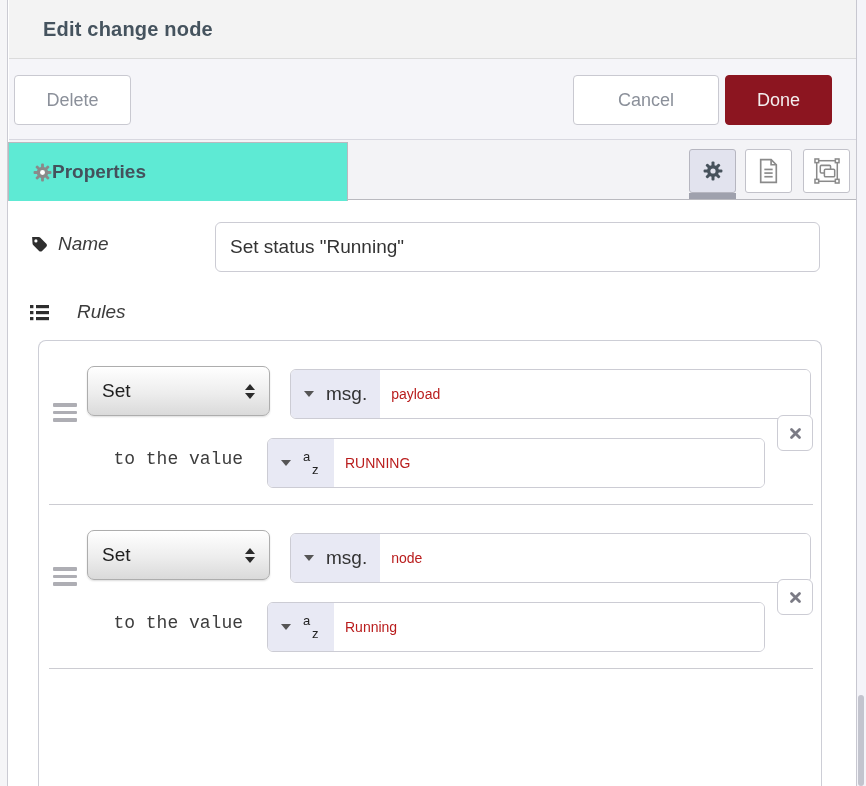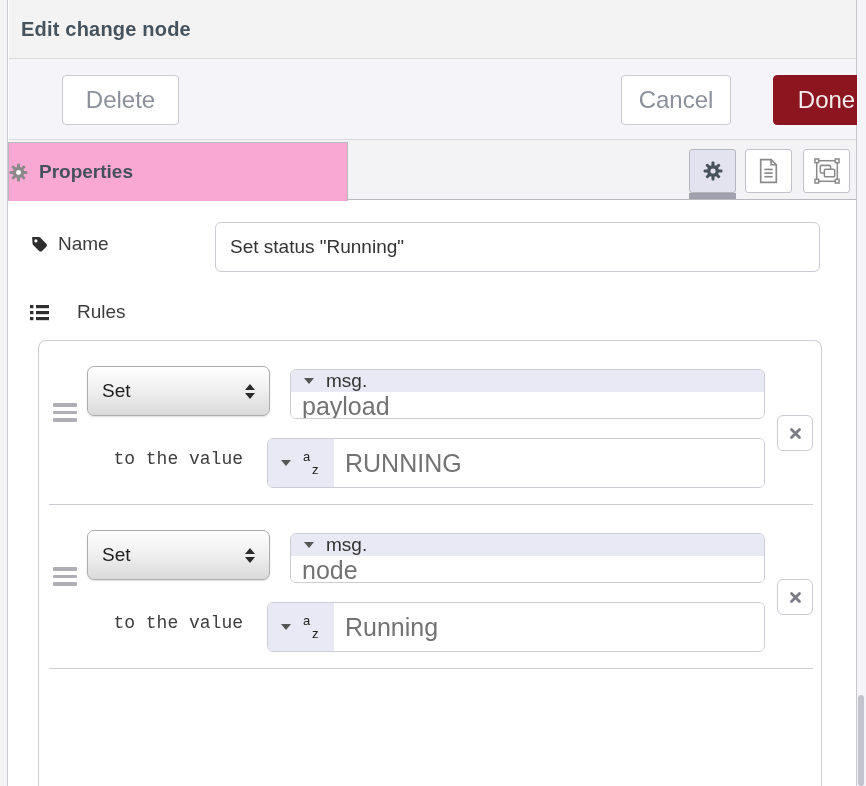--- a/index.html
+++ b/index.html
@@ -11,45 +11,45 @@
   
   .resize-strip { position:absolute; left:0; top:0; bottom:0; width:8px; background:#f5f5f7; border-right:1px solid #cbcbd3; }
 
   
   .scroll-zone { position:absolute; left:857px; right:0; top:0; bottom:0; background:#f4f4f9; }
   .scroll-thumb { position:absolute; left:1px; width:6px; top:695px; height:91px; background:#c3c4ce; border-radius:3px; }
 
   
   .dialog { position:absolute; left:9px; top:0; bottom:0; width:848px; background:#fff; border-right:1px solid #c7c7d0; }
 
-  .tray-header { height:59px; background:#f3f3f3; border-bottom:1px solid #dbdbdb; display:flex; align-items:center; padding-left:12px; }
+  .tray-header { height:59px; background:#f3f3f3; border-bottom:1px solid #dbdbdb; display:flex; align-items:center; padding-left:34px; }
   .tray-title { font-size:20px; font-weight:bold; color:#45535e; letter-spacing:.2px; }
 
   .toolbar { position:relative; height:81px; background:#f5f5f9; border-bottom:1px solid #d8d8e0; }
-  .btn { position:absolute; top:16px; height:50px; border-radius:4px; font-size:24px;
-         display:flex; align-items:center; justify-content:center; cursor:pointer;margin-left:48px; }
+  .btn { position:absolute; top:16px; height:50px; border-radius:4px; font-size:18px;
+         display:flex; align-items:center; justify-content:center; cursor:pointer; }
   .btn-secondary { background:#fff; border:1px solid #c9c9d1; color:#8b909a; }
   .btn-delete { left:5px; width:117px; }
-  .btn-cancel { left:564px; width:110px; }
+  .btn-cancel { left:564px; width:146px; }
   .btn-done { left:716px; width:107px; background:#8c1520; border:1px solid #8c1520; color:#f3eeee;text-align:right; }
 
   .tabbar { position:relative; height:60px; background:#f3f3f6; border-bottom:1px solid #b9b9bf; }
-  .tab-active { position:absolute; left:-1px; top:2px; width:340px; height:59px; background:#f9a8d4; z-index:2;
-                border:1px solid #b9b9bf; border-bottom:none; display:flex; align-items:center; gap:11px; }
+  .tab-active { position:absolute; left:-1px; top:2px; width:340px; height:59px; background:#5eead4; z-index:2;
+                border:1px solid #b9b9bf; border-bottom:none; display:flex; align-items:center; padding-left:24px; }
   .tab-label { font-size:19px; font-weight:bold; color:#44515c; }
 
   .icon-tab { position:absolute; top:9px; width:47px; height:44px; background:#fff; border:1px solid #c2c2ca;
               border-radius:3px; display:flex; align-items:center; justify-content:center; cursor:pointer; }
   .icon-tab.selected { background:#e2e3ee; border-color:#b6b6c0; }
   .icon-tab.selected::after { content:''; position:absolute; left:-1px; right:-1px; bottom:-7px; height:6px; background:#9fa1ad; }
   .icon-tab.t1 { left:680px; } .icon-tab.t2 { left:736px; } .icon-tab.t3 { left:794px; }
 
   .content { position:absolute; top:200px; left:0; right:0; bottom:0; background:#fff; }
 
-  .field-label { position:absolute; display:flex; align-items:center; gap:9px; font-size:19px; color:#3c3c3c; }
+  .field-label { position:absolute; display:flex; align-items:center; gap:9px; font-size:19px; color:#3c3c3c;font-style:italic; }
   .name-label { left:21px; top:33px; }
   .rules-label { left:21px; top:101px;gap:28px; }
 
   .name-input { position:absolute; left:206px; top:22px; width:605px; height:50px; border:1px solid #ccccd4;
                 border-radius:6px; font-size:19px; color:#333; padding:0 14px; font-family:"Liberation Sans",sans-serif;
                 background:#fff; outline:none; }
 
   .rules-box { position:absolute; left:29px; top:140px; width:784px; bottom:-10px;
                border:1px solid #cdced6; border-bottom:none; border-radius:8px 8px 0 0; background:#fff; }
 
@@ -63,26 +63,26 @@
                    border-radius:7px; background:linear-gradient(180deg,#ffffff 0%,#ededed 55%,#dadada 100%);
                    box-shadow:0 1px 2px rgba(0,0,0,.14), inset 0 1px 0 rgba(255,255,255,.85);
                    display:flex; align-items:center; justify-content:space-between; padding:0 14px;
                    font-size:19px; color:#1e1e1e; cursor:pointer; }
   .updown { display:flex; flex-direction:column; gap:3px; }
   .tri-up { width:0; height:0; border-left:5px solid transparent; border-right:5px solid transparent; border-bottom:6px solid #2a2a2a; }
   .tri-dn { width:0; height:0; border-left:5px solid transparent; border-right:5px solid transparent; border-top:6px solid #2a2a2a; }
 
   .typed-input { position:absolute; height:50px; border:1px solid #ccccd4; border-radius:6px; background:#fff;
                  display:flex; overflow:hidden; }
-  .ti-prop { left:251px; top:28px; width:475px;flex-direction:column; }
+  .ti-prop { left:251px; top:28px; width:521px; }
   .ti-value { left:228px; top:97px; width:498px; }
   .ti-prefix { background:#e8e9f4; display:flex; align-items:center; gap:12px; padding:0 13px; cursor:pointer; }
   .caret-dn { width:0; height:0; border-left:5.5px solid transparent; border-right:5.5px solid transparent; border-top:6.5px solid #555; }
   .ti-prefix-label { font-size:19px; color:#333; }
-  .ti-text { display:flex; align-items:center; padding-left:11px; font-size:25px; color:#737373; flex:1; background:#fff; }
+  .ti-text { display:flex; align-items:center; padding-left:11px; font-size:14px; color:#b91c1c; flex:1; background:#fff; }
 
   .az-glyph { position:relative; width:18px; height:26px; color:#222; }
   .az-glyph .a { position:absolute; top:-1px; left:0; font-size:13px; }
   .az-glyph .z { position:absolute; bottom:-1px; left:9px; font-size:13px; }
 
   .to-label { position:absolute; left:40px; width:164px; top:108px; text-align:right; font-size:18px; color:#3d3d3d;font-family:Liberation Mono, monospace; }
 
   .remove-btn { position:absolute; left:738px; top:74px; width:36px; height:36px; border:1px solid #ccccd4;
                 border-radius:6px; background:#fff; display:flex; align-items:center; justify-content:center; cursor:pointer; }
 

